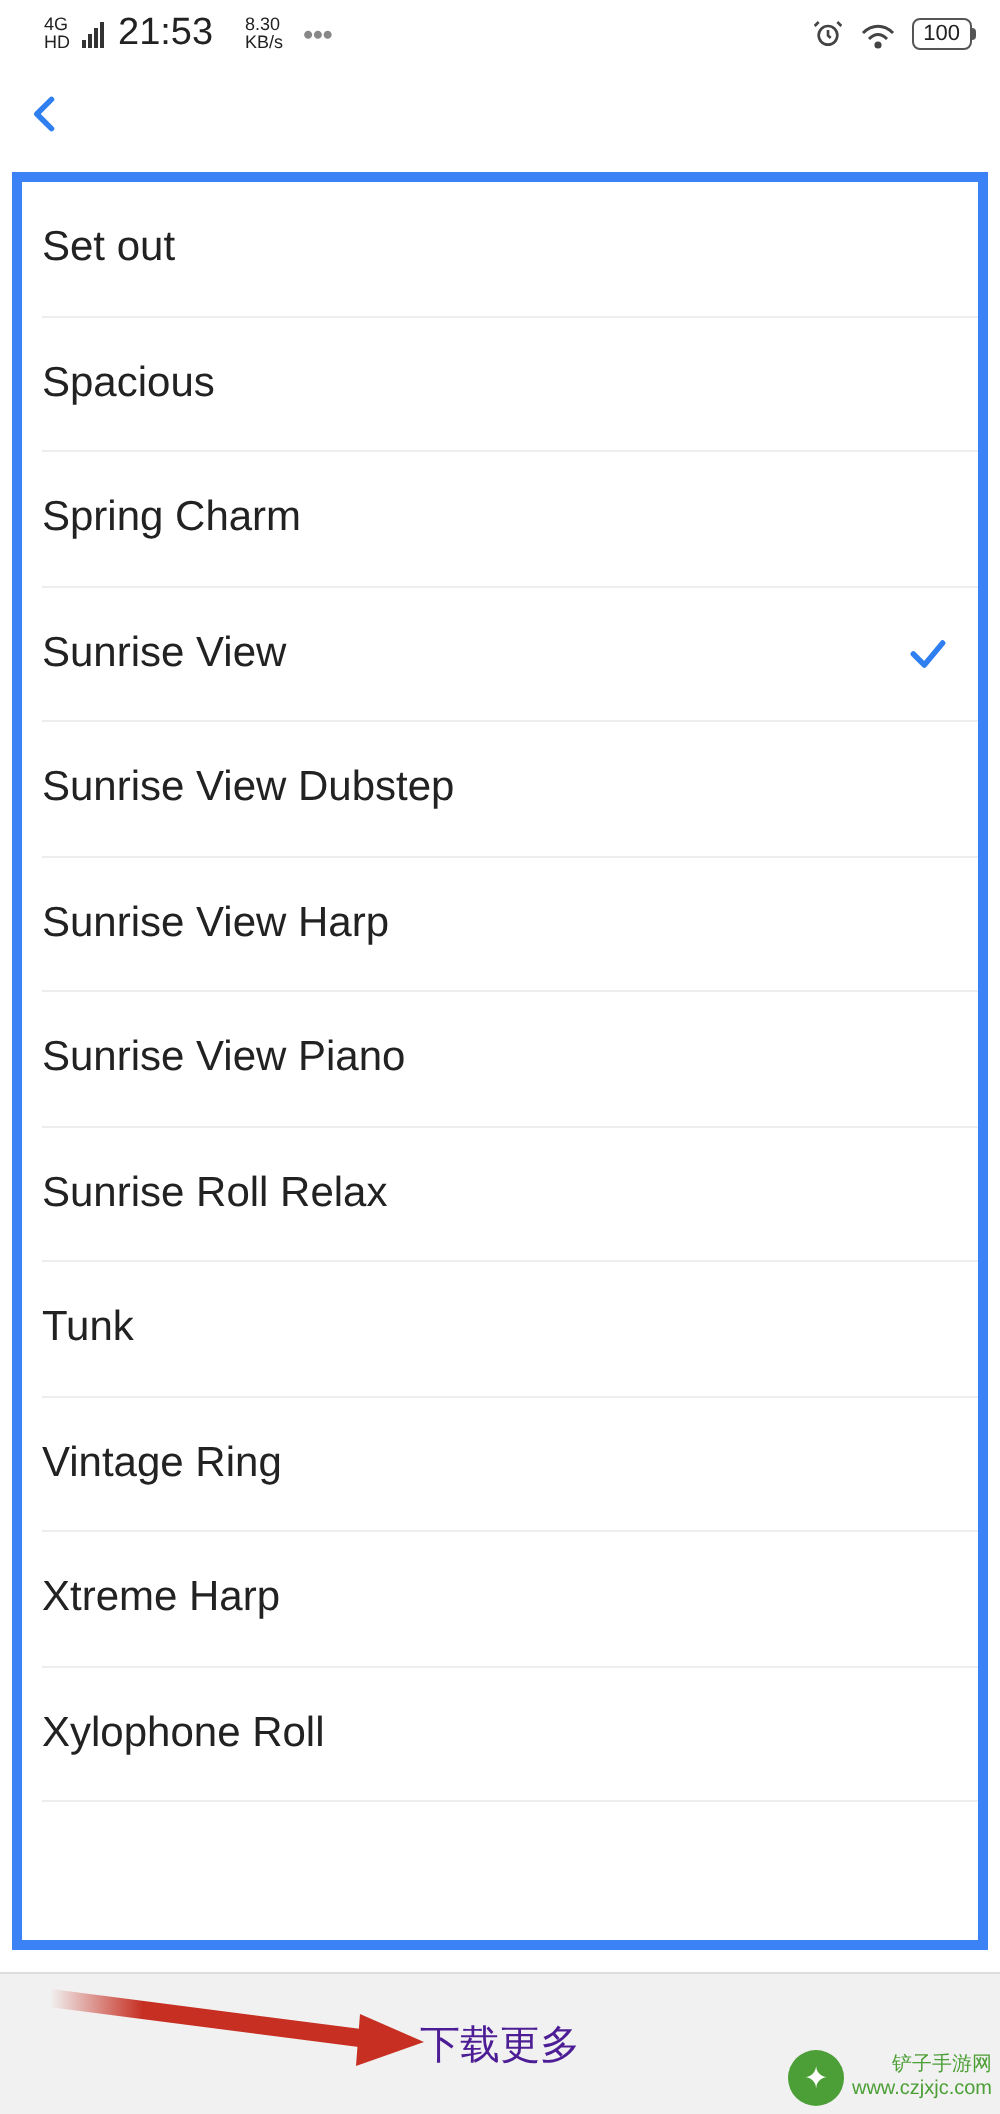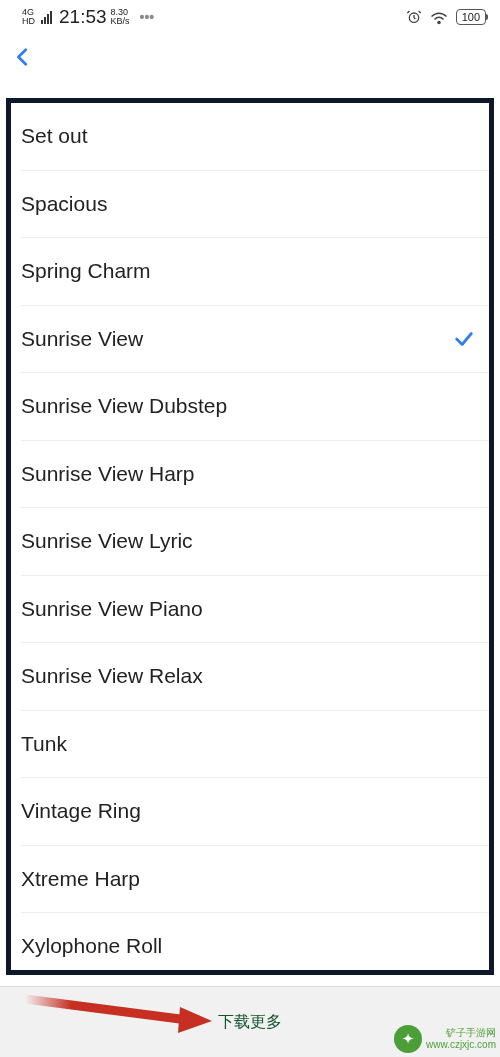--- a/index.html
+++ b/index.html
@@ -53,21 +53,21 @@
   .time {
     font-size: 19px;
     font-weight: 500;
     margin-left: 2px;
   }
   .speed {
     font-size: 9px;
     line-height: 9px;
     display:flex;
     flex-direction:column;
-    margin-left:0;
+    margin-left:12px;
   }
   .status-right {
     display: flex;
     align-items: flex-end;
     gap: 8px;
   }
   .status-right svg { display:block }
   .batt {
     border: 1px solid #555;
     border-radius: 4px;
@@ -103,24 +103,23 @@
     font-size: 22px;
     font-weight: 500;
     color: #111;
   }
   .list-outer {
     position: absolute;
     left: 6px;
     right: 6px;
     top: 86px;
     bottom: 82px;
-    border: 5px solid #0f172a;
+    border: 5px solid #3b82f6;
     box-sizing: border-box;
     overflow: hidden;
-    margin-top: 12px;
   }
   .list {
     padding-left: 10px;
   }
   .row {
     height: 66.5px;
     display: flex;
     align-items: center;
     justify-content: space-between;
     padding-right: 14px;
@@ -139,22 +138,22 @@
     right: 0;
     bottom: 0;
     height: 70px;
     background: #f1f1f1;
     border-top: 1px solid #ddd;
     display: flex;
     align-items: center;
     justify-content: center;
   }
   .download-more {
-    color: #14532d;
-    font-size: 16px;
+    color: #4c1d95;
+    font-size: 20px;
   }
   .arrow-overlay {
     position: absolute;
     left: 20px;
     bottom: 16px;
     pointer-events: none;
   }
   .watermark {
     position: absolute;
     right: 4px;
@@ -235,27 +234,24 @@
           <polyline points="4 12 10 18 20 6" fill="none" stroke="#2f7ff0" stroke-width="3" stroke-linecap="round" stroke-linejoin="round"></polyline>
         </svg>
       </div>
       <div class="row">
         <span class="row-label">Sunrise View Dubstep</span>
       </div>
       <div class="row">
         <span class="row-label">Sunrise View Harp</span>
       </div>
       <div class="row">
-        <span class="row-label">Sunrise View Lyric</span>
-      </div>
-      <div class="row">
         <span class="row-label">Sunrise View Piano</span>
       </div>
       <div class="row">
-        <span class="row-label">Sunrise View Relax</span>
+        <span class="row-label">Sunrise Roll Relax</span>
       </div>
       <div class="row">
         <span class="row-label">Tunk</span>
       </div>
       <div class="row">
         <span class="row-label">Vintage Ring</span>
       </div>
       <div class="row">
         <span class="row-label">Xtreme Harp</span>
       </div>

